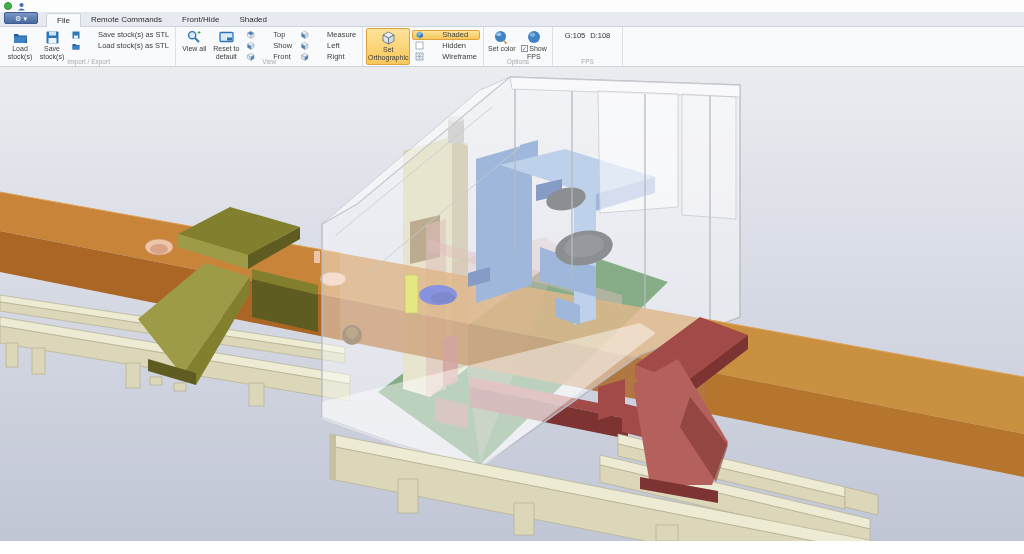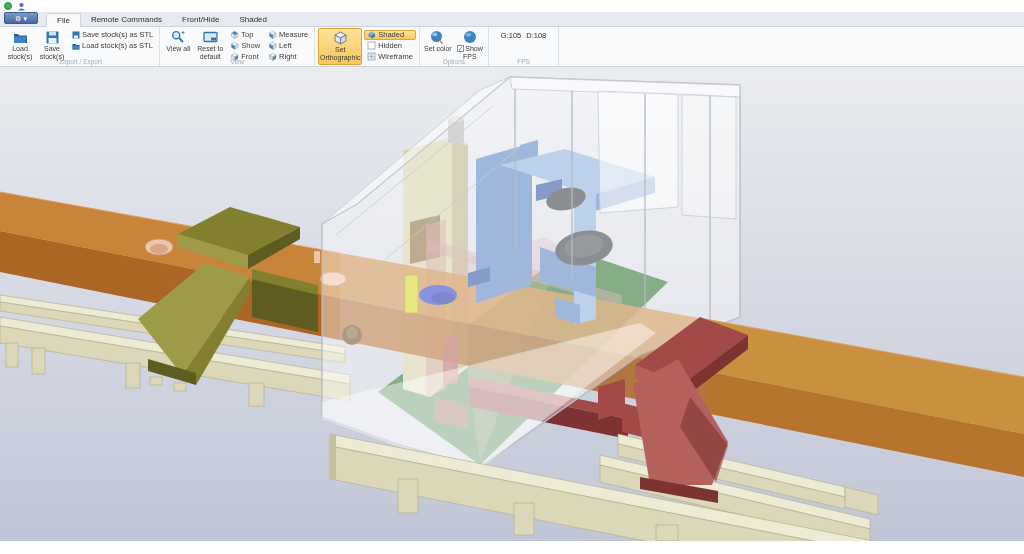--- a/index.html
+++ b/index.html
@@ -31,21 +31,21 @@
   
   .ribbon { height:40px; background:#f8fafb; border-bottom:1px solid #ced3da; display:flex; padding-left:2px; }
   .rgroup { position:relative; border-right:1px solid #dde1e7; padding:1px 3px 9px 3px; display:flex; gap:2px; align-items:flex-start; }
   .rgroup-label { position:absolute; left:0; right:0; bottom:1px; text-align:center; font-size:6.5px; color:#a6abb2; white-space:nowrap; }
   .bigbtn { width:30px; display:flex; flex-direction:column; align-items:center; text-align:center;
      font-size:7px; line-height:1.12; color:#3c3c3c; padding-top:1px; }
   .bigbtn .ic { height:16px; display:flex; align-items:center; justify-content:center; }
   .bigbtn.wide { width:44px; }
   .bigbtn.active { background:linear-gradient(#fde29a,#f8c75a); border:1px solid #dfa33b; border-radius:2px; height:37px; }
   .smallcol { display:flex; flex-direction:column; gap:1.5px; padding-top:2px; }
-  .smallbtn { display:flex; align-items:center; gap:2px; font-size:7.5px; color:#3c3c3c; height:9.5px; white-space:nowrap; padding:0 2px; border:1px solid transparent; }
+  .smallbtn { display:flex; align-items:center; gap:18px; font-size:7.5px; color:#3c3c3c; height:9.5px; white-space:nowrap; padding:0 2px; border:1px solid transparent; }
   .smallbtn.active { background:linear-gradient(#fde29a,#f8c75a); border:1px solid #dfa33b; border-radius:2px; }
   .fps-vals { display:flex; flex-direction:row; justify-content:center; gap:5px; font-size:7.5px; color:#333; padding:3px 9px 9px 9px; }
   .chk { width:7px; height:7px; background:#fff; border:1px solid #8a8f96; font-size:6.5px; line-height:6px; color:#2c6cb0; text-align:center; display:inline-block; }
   .optrow { display:flex; align-items:center; gap:1.5px; justify-content:center; }
   .ribbon-fill { flex:1; }
 
   
   .viewport { flex:1; position:relative; }
   .viewport svg { display:block; }
   .edge-cream { stroke:#b4b091; stroke-width:.7; }

